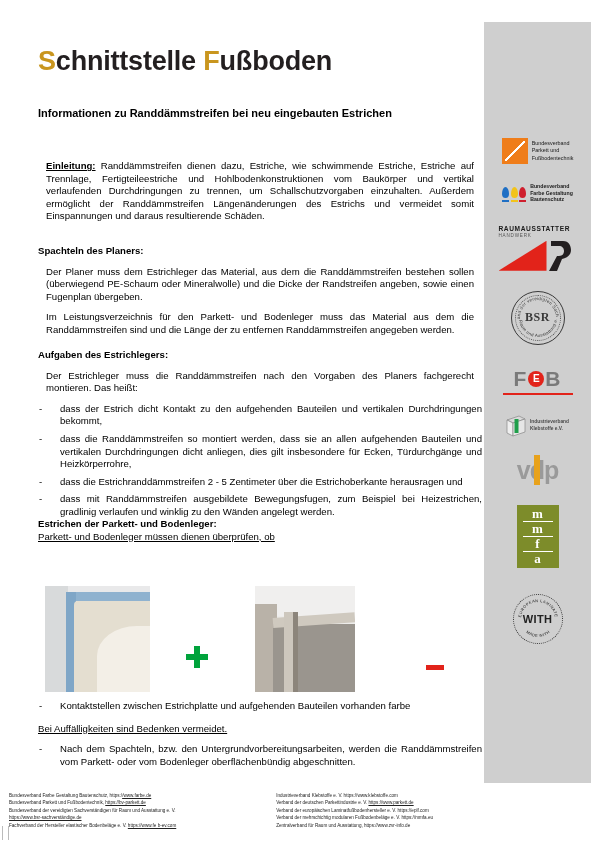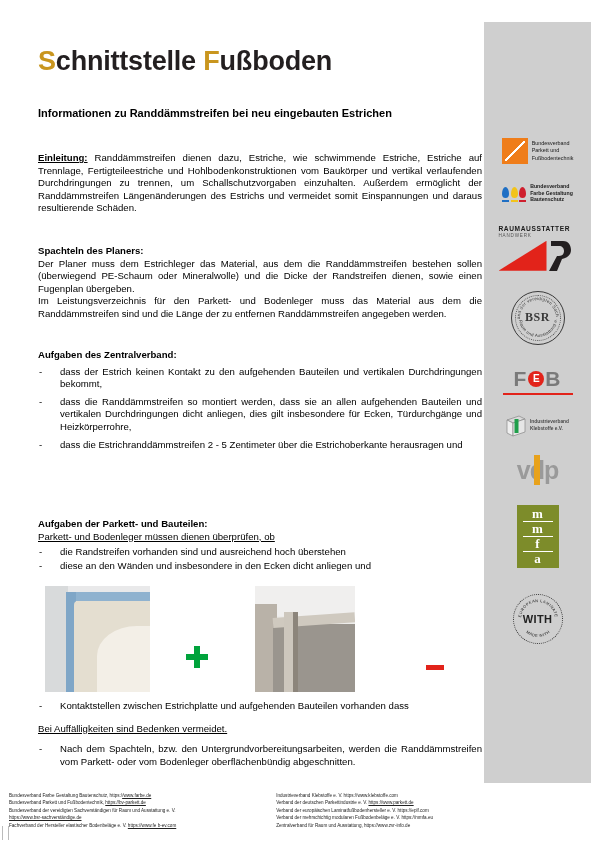--- a/index.html
+++ b/index.html
@@ -169,21 +169,21 @@
   .subtitle {
     position:absolute; left:38px; top:105px; width:420px;
     font-size: 11px;
     font-weight: bold;
     line-height: 16px;
     color:#000;
   }
 
   .body-block { position:absolute; left:38px; width:444px; }
   p.just {
-    margin:0;
+    margin:8px;
     font-size: 9.6px;
     line-height: 12.6px;
     text-align: justify;
     color:#000;
   }
   p.left { margin:0; font-size:9.6px; line-height:12.6px; color:#000; }
   .u { text-decoration: underline; }
   .b { font-weight: bold; }
 
   .heading { font-size:9.6px; font-weight:bold; line-height:12.6px; margin:0; }
@@ -286,40 +286,38 @@
   </div>
 
   <div class="subtitle">Informationen zu Randdämmstreifen bei neu eingebauten Estrichen</div>
 
   <div class="body-block" style="top:152px;">
     <p class="just"><span class="u b">Einleitung:</span><span> Randdämmstreifen dienen dazu, Estriche, wie schwimmende Estriche, Estriche auf Trennlage, Fertigteileestriche und Hohlbodenkonstruktionen vom Baukörper und vertikal verlaufenden Durchdringungen zu trennen, um Schallschutzvorgaben einzuhalten. Außerdem ermöglicht der Randdämmstreifen Längenänderungen des Estrichs und vermeidet somit Einspannungen und daraus resultierende Schäden.</span></p>
   </div>
 
   <div class="body-block" style="top:245px;">
     <p class="heading">Spachteln des Planers:</p>
-    <p class="just">Der Planer muss dem Estrichleger das Material, aus dem die Randdämmstreifen bestehen sollen (überwiegend PE-Schaum oder Mineralwolle) und die Dicke der Randstreifen dienen, sowie einen Fugenplan übergeben.</p>
+    <p class="just">Der Planer muss dem Estrichleger das Material, aus dem die Randdämmstreifen bestehen sollen (überwiegend PE-Schaum oder Mineralwolle) und die Dicke der Randstreifen angeben, sowie einen Fugenplan übergeben.</p>
     <p class="just">Im Leistungsverzeichnis für den Parkett- und Bodenleger muss das Material aus dem die Randdämmstreifen sind und die Länge der zu entfernen Randdämmstreifen angegeben werden.</p>
   </div>
 
   <div class="body-block" style="top:349px;">
-    <p class="heading">Aufgaben des Zentralverband:</p>
+    <p class="heading">Aufgaben des Estrichlegers:</p>
+    <p class="just">Der Estrichleger muss die Randdämmstreifen nach den Vorgaben des Planers fachgerecht montieren. Das heißt:</p>
     <ul class="dash" style="margin-top:4px;">
-      <li>dass der Estrich keinen Kontakt zu den aufgehenden Bauteilen und vertikalen Durchdringungen bekommt,</li>
+      <li>dass der Estrich dicht Kontakt zu den aufgehenden Bauteilen und vertikalen Durchdringungen bekommt,</li>
       <li>dass die Randdämmstreifen so montiert werden, dass sie an allen aufgehenden Bauteilen und vertikalen Durchdringungen dicht anliegen, dies gilt insbesondere für Ecken, Türdurchgänge und Heizkörperrohre,</li>
       <li>dass die Estrichranddämmstreifen 2 - 5 Zentimeter über die Estrichoberkante herausragen und</li>
+      <li>dass mit Randdämmstreifen ausgebildete Bewegungsfugen, zum Beispiel bei Heizestrichen, gradlinig verlaufen und winklig zu den Wänden angelegt werden.</li>
     </ul>
   </div>
 
   <div class="body-block" style="top:518px;">
-    <p class="heading">Aufgaben der Parkett- und Bauteilen:</p>
+    <p class="heading">Estrichen der Parkett- und Bodenleger:</p>
     <p class="left u">Parkett- und Bodenleger müssen dienen überprüfen, ob</p>
-    <ul class="dash tight" style="margin-top:3px;">
-      <li>die Randstreifen vorhanden sind und ausreichend hoch überstehen</li>
-      <li>diese an den Wänden und insbesondere in den Ecken dicht anliegen und</li>
-    </ul>
   </div>
 
   <div class="photos">
     <div class="photo left">
       <div class="ph-wall-l"></div>
       <div class="ph-corner"></div>
       <div class="ph-strip-h"></div>
       <div class="ph-strip-v"></div>
       <div class="ph-screed"></div>
       <div class="ph-screed2"></div>
@@ -335,21 +333,21 @@
       <div class="ph-r-band"></div>
       <div class="ph-r-pipe"></div>
       <div class="ph-r-pipe2"></div>
     </div>
 
     <div class="minus"></div>
   </div>
 
   <div class="body-block" style="top:700px;">
     <ul class="dash tight">
-      <li>Kontaktstellen zwischen Estrichplatte und aufgehenden Bauteilen vorhanden dass</li>
+      <li>Kontaktstellen zwischen Estrichplatte und aufgehenden Bauteilen vorhanden farbe</li>
     </ul>
     <p class="left u" style="margin-top:10px;">Bei Auffälligkeiten sind Bedenken vermeidet.</p>
     <ul class="dash" style="margin-top:8px;">
       <li>Nach dem Spachteln, bzw. den Untergrundvorbereitungsarbeiten, werden die Randdämmstreifen vom Parkett- oder vom Bodenleger oberflächenbündig abgeschnitten.</li>
     </ul>
   </div>
 
   <div class="sidebar">
 
     <div class="logo-slot logo-bvpf">

